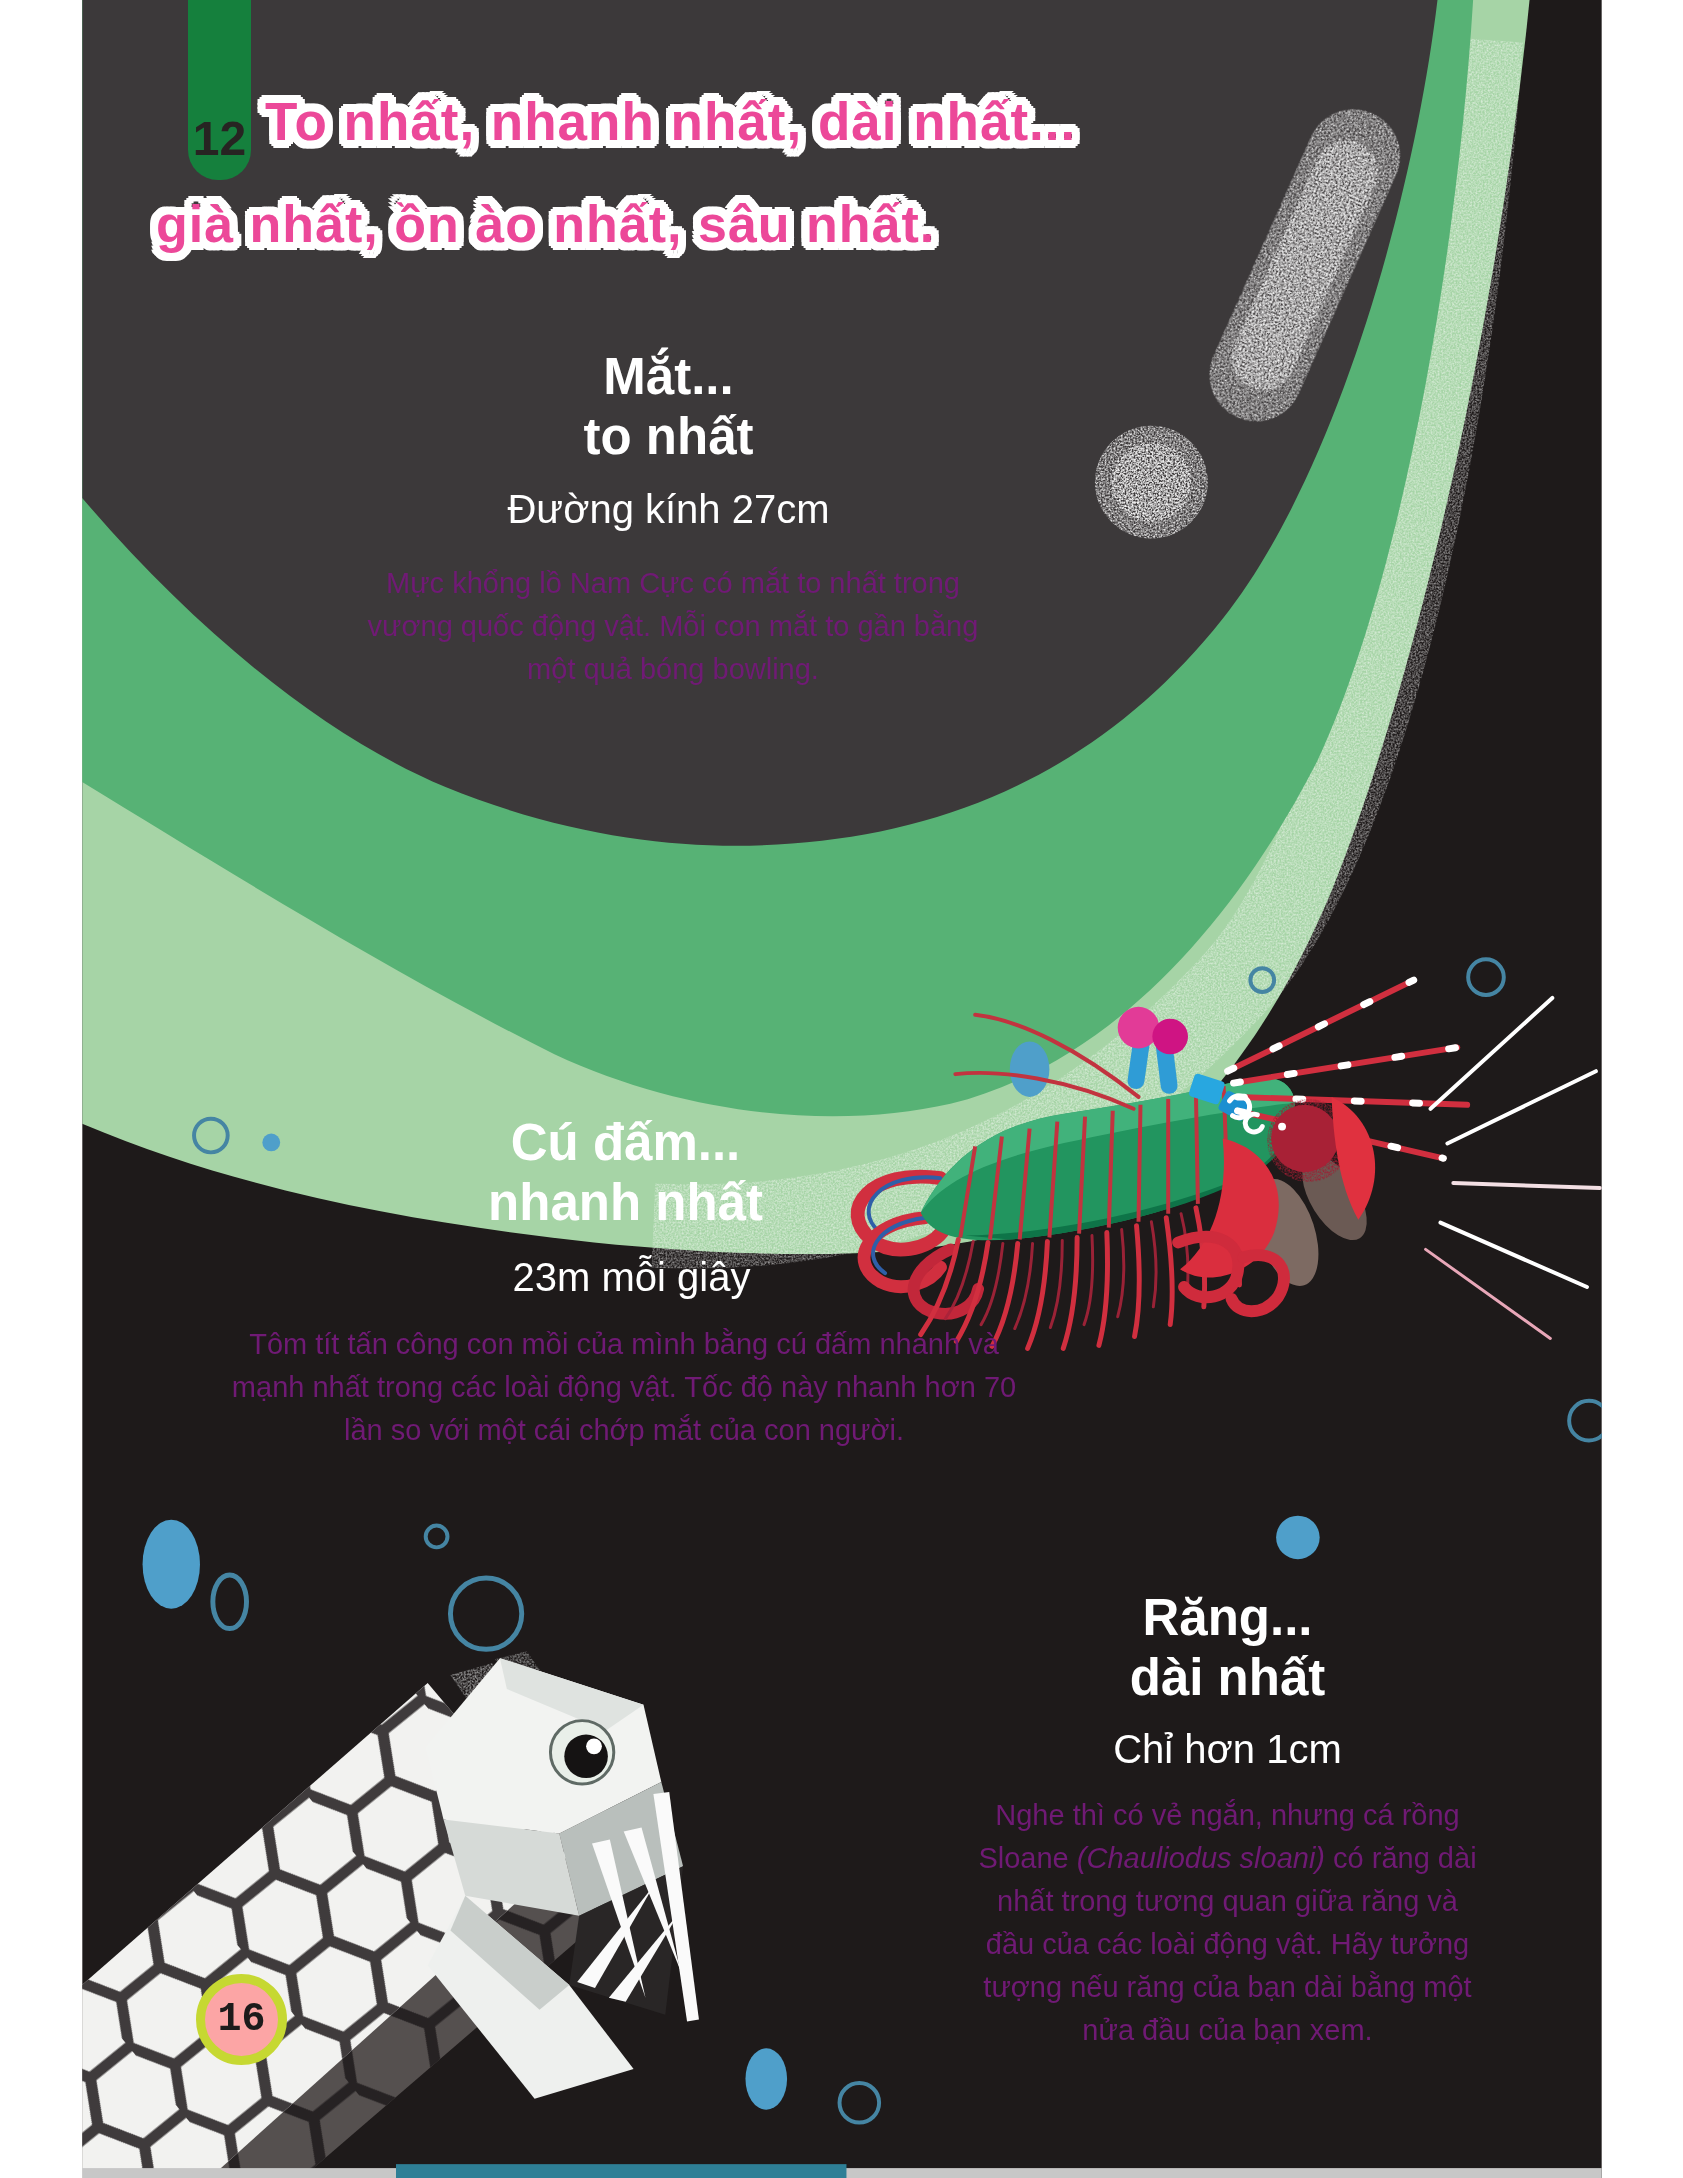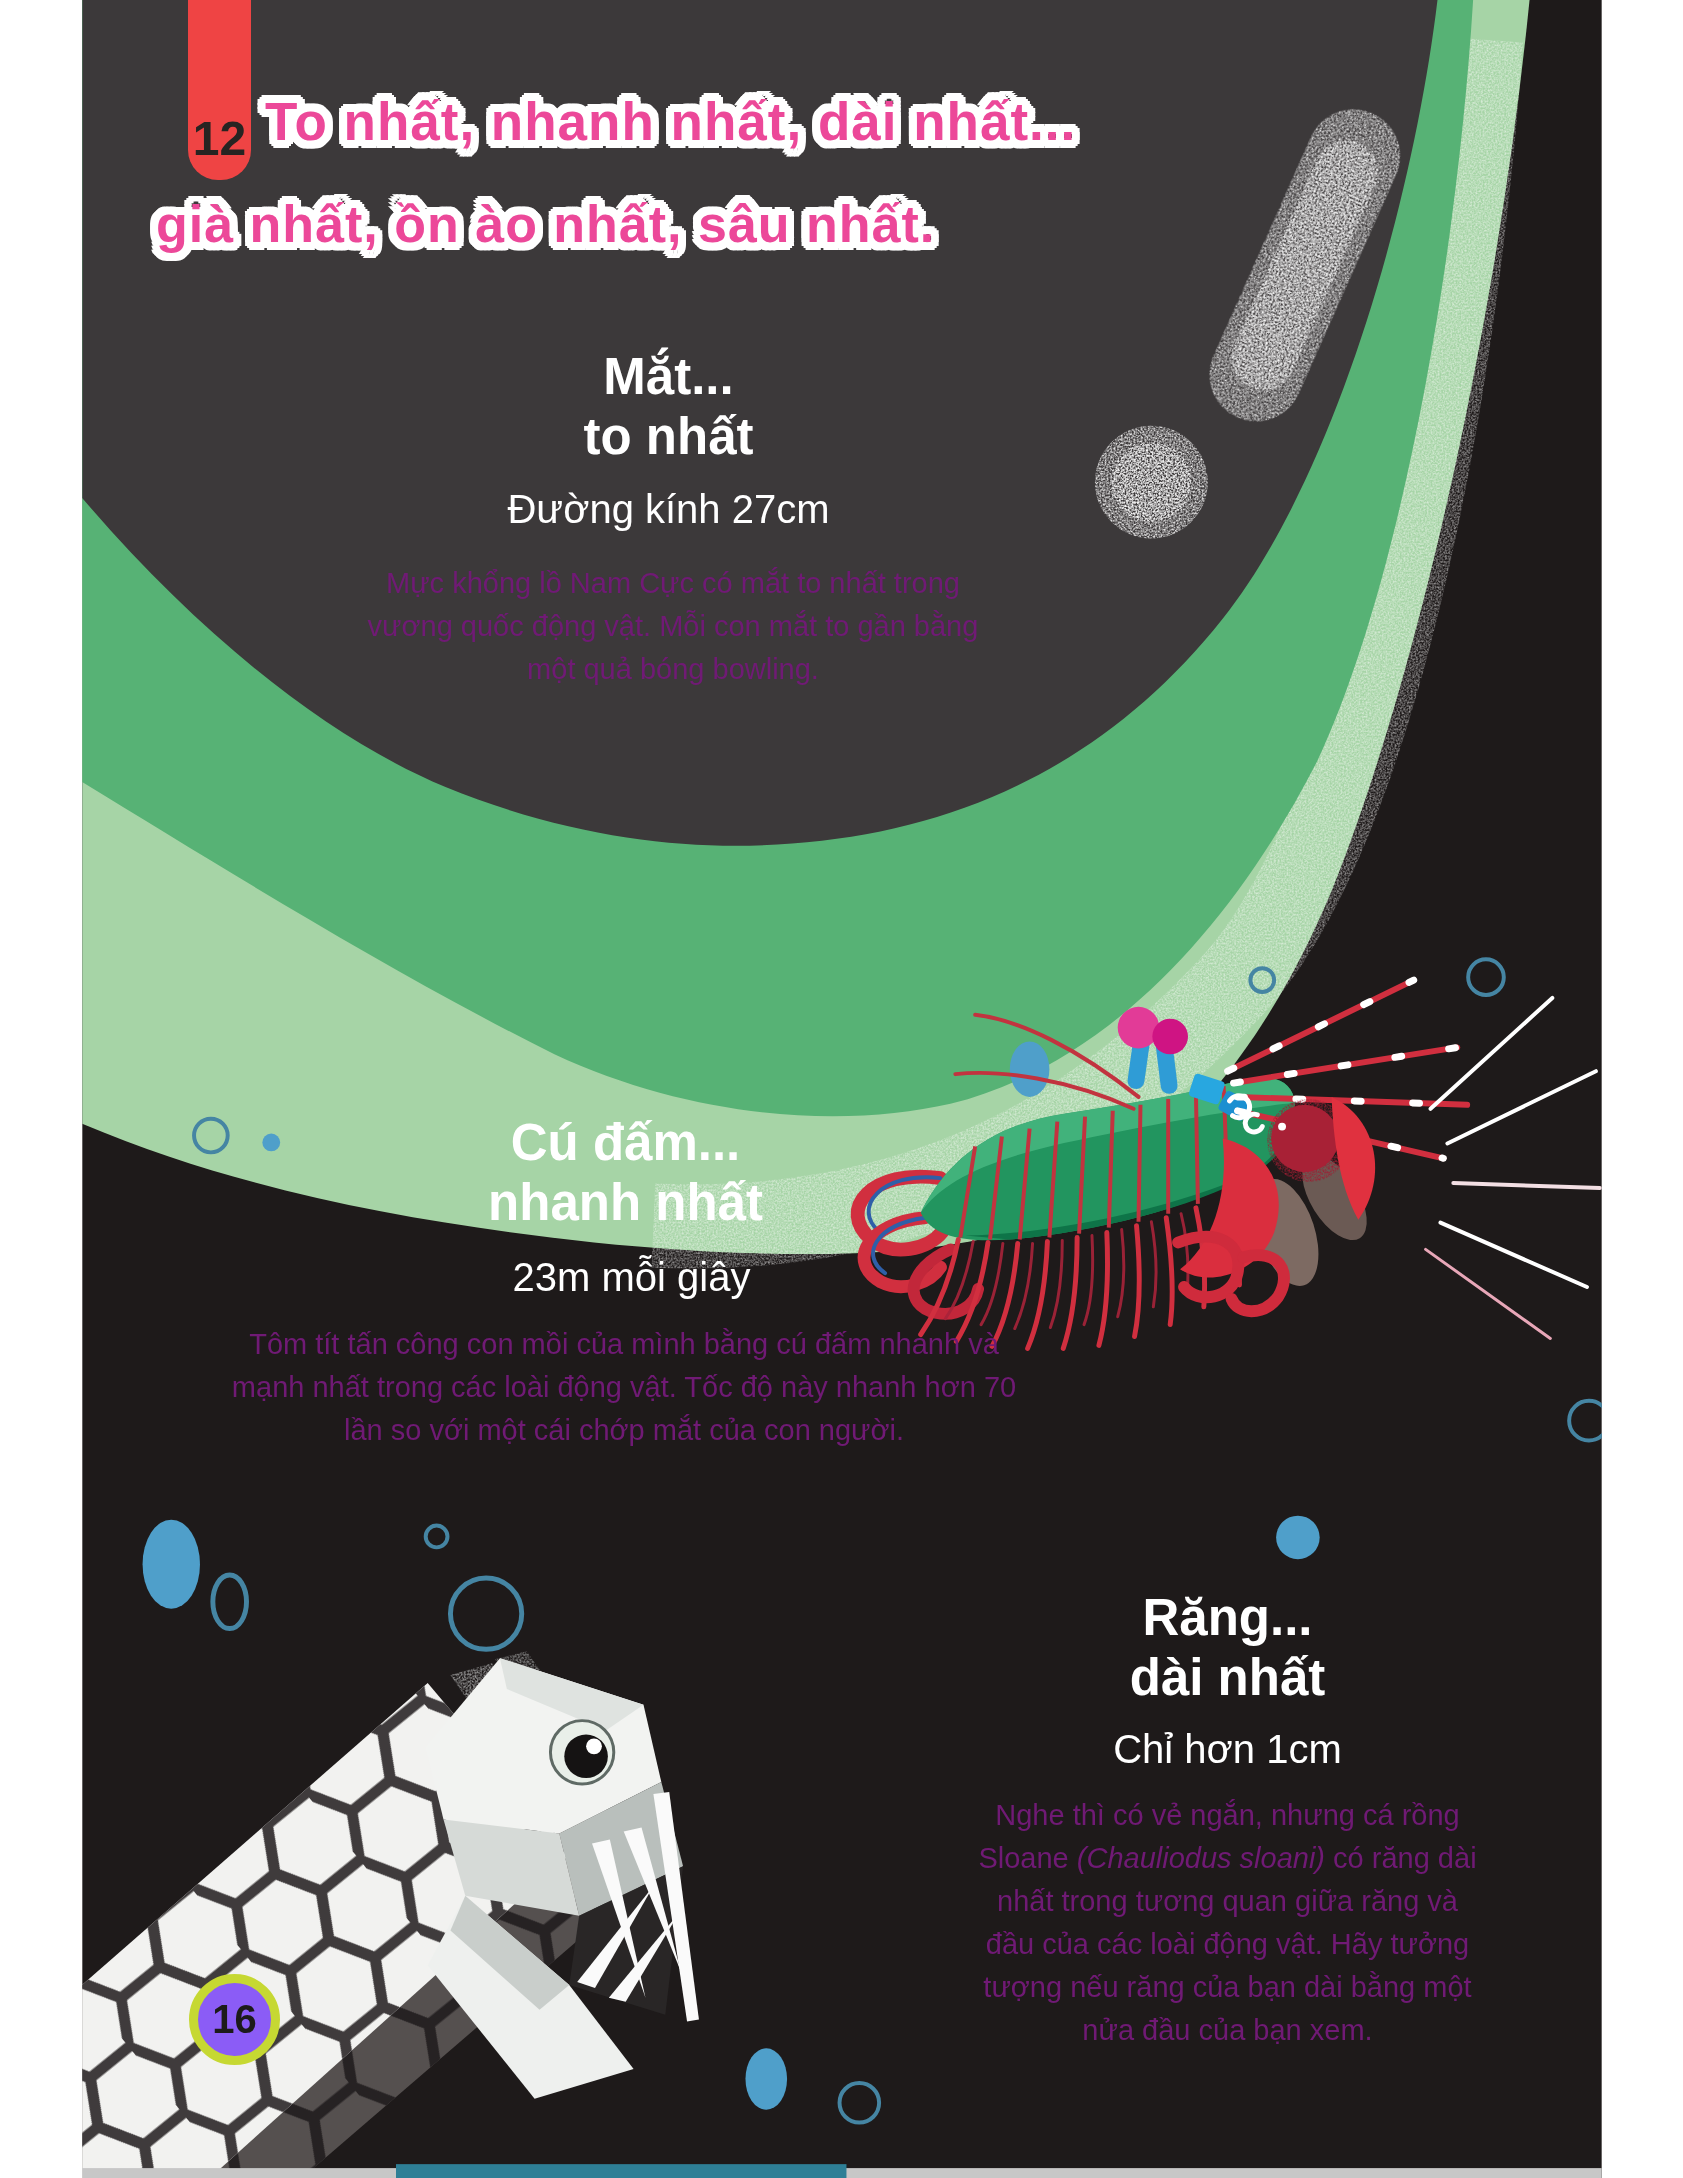--- a/index.html
+++ b/index.html
@@ -1,21 +1,21 @@
 <!DOCTYPE html>
 <html><head>
 <meta charset="utf-8">
 <style>
   html,body{margin:0;padding:0;background:#ffffff;}
   #page{position:relative;width:1683px;height:2178px;background:#ffffff;overflow:hidden;
         font-family:"Liberation Sans",sans-serif;}
   #bg-svg{position:absolute;left:0;top:0;}
 
   
-  .lesson-tab{position:absolute;left:188px;top:0;width:63px;height:180px;background:#ef4444;
+  .lesson-tab{position:absolute;left:188px;top:0;width:63px;height:180px;background:#15803d;
       border-radius:0 0 30px 30px;display:flex;align-items:flex-end;justify-content:center;}
   .lesson-tab span{font-size:48px;font-weight:700;color:#272422;padding-bottom:14px;}
 
   
   .title1,.title2{position:absolute;color:#ec4899;font-weight:700;white-space:nowrap;
       letter-spacing:1px;
       text-shadow:-8px 0 #fff,8px 0 #fff,0 -8px #fff,0 8px #fff,
       -6px -6px #fff,6px -6px #fff,-6px 6px #fff,6px 6px #fff,
       -8px -4px #fff,8px -4px #fff,-8px 4px #fff,8px 4px #fff,
       -4px -8px #fff,4px -8px #fff,-4px 8px #fff,4px 8px #fff;}
@@ -35,23 +35,23 @@
   #sec1-body{left:356px;top:562px;width:634px;}
 
   #sec2-head{left:378px;top:1113px;width:495px;}
   #sec2-stat{left:384px;top:1255px;width:495px;}
   #sec2-body{left:228px;top:1323px;width:792px;}
 
   #sec3-head{left:980px;top:1588px;width:495px;}
   #sec3-stat{left:980px;top:1727px;width:495px;}
   #sec3-body{left:970px;top:1794px;width:515px;}
 
-  .page-badge{position:absolute;left:189px;top:1974px;width:91px;height:91px;border-radius:50%;
-      background:#8b5cf6;border:9px solid #c6d832;box-sizing:border-box;
-      display:flex;align-items:center;justify-content:center;}
+  .page-badge{position:absolute;left:196px;top:1974px;width:91px;height:91px;border-radius:50%;
+      background:#fca5a5;border:9px solid #c6d832;box-sizing:border-box;
+      display:flex;align-items:center;justify-content:center;font-family:Liberation Mono, monospace;}
   .page-badge span{font-size:40px;font-weight:700;color:#1d1b1b;}
 </style>
 </head>
 <body>
 
 <div id="page">
 
 <svg id="bg-svg" width="1683" height="2178" viewBox="0 0 1700 2200">
   <defs>
     <clipPath id="content">

